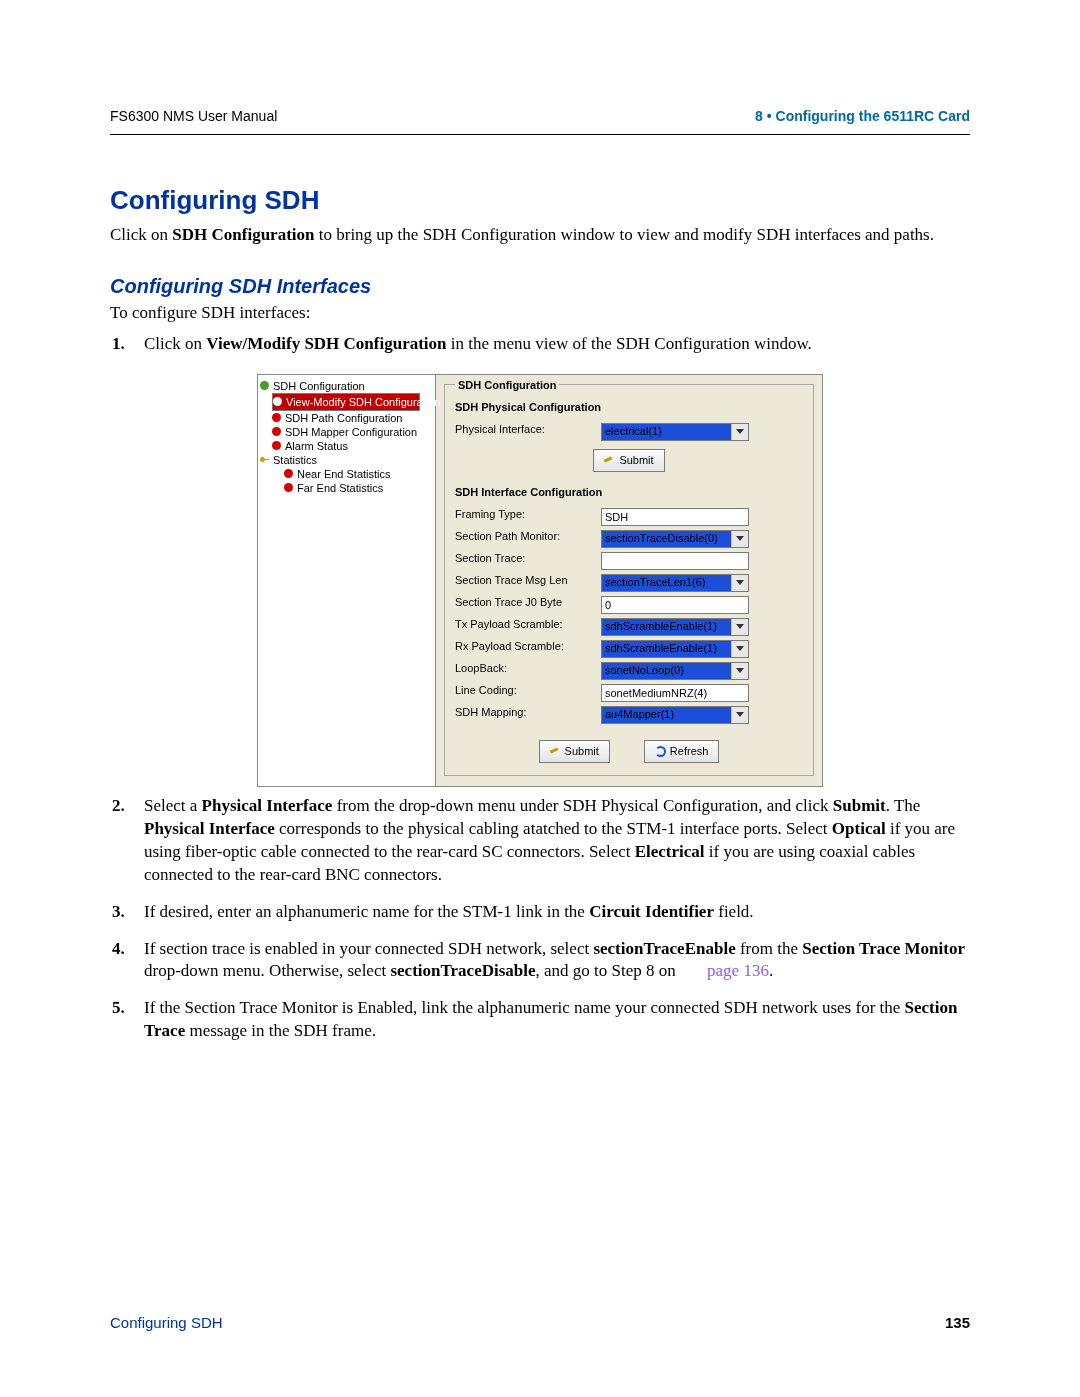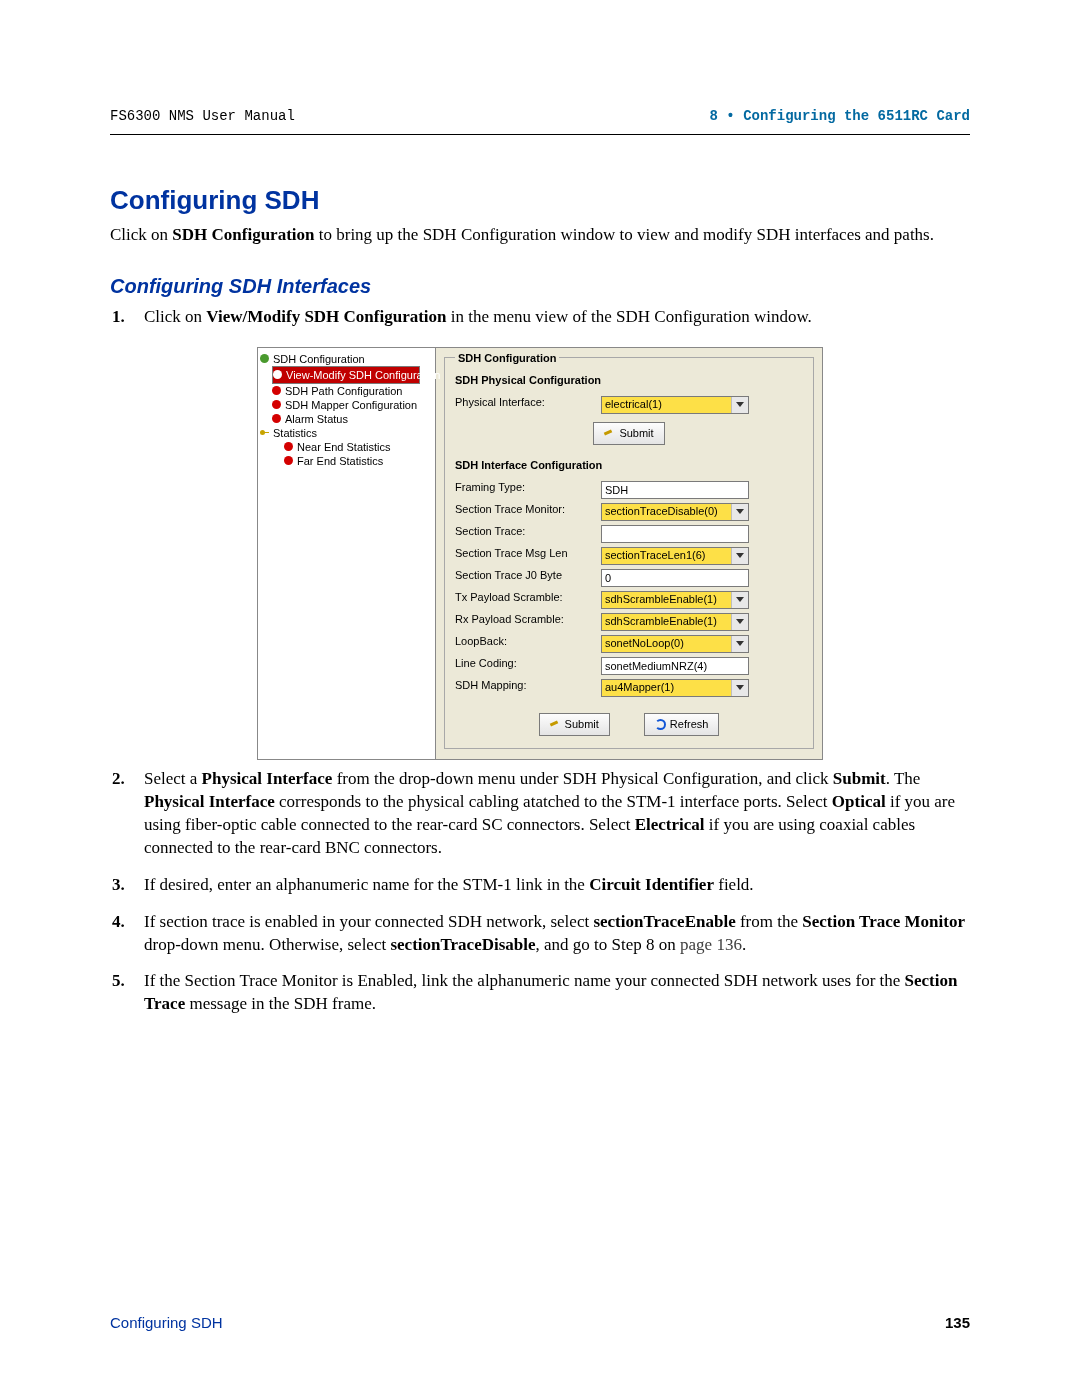--- a/index.html
+++ b/index.html
@@ -12,21 +12,21 @@
   .page {
     width: 1080px;
     height: 1397px;
     position: relative;
     box-sizing: border-box;
     padding: 108px 110px 0 110px;
   }
   .hdr {
     display: flex;
     justify-content: space-between;
-    font-family: Liberation Mono, monospace;
+    font-family: Liberation Sans, sans-serif;
     font-size: 14px;
     margin-bottom: 10px;
   }
   .hdr-right {
     color: #0369a1;
     font-weight: bold;
   }
   .hr {
     border: none;
     border-top: 1px solid #000;
@@ -64,21 +64,21 @@
     margin-bottom: 14px;
   }
   ol.steps > li > .num {
     font-weight: bold;
     width: 32px;
     flex: 0 0 32px;
     padding-left: 2px;
   }
   ol.steps > li > .txt { flex: 1; }
   .bold { font-weight: bold; }
-  .link { color: #404040; }
+  .link { color: #8b5cf6; margin-left: 27px; }
   .caption {
     font-family: Arial, Helvetica, sans-serif;
     text-align: center;
     font-size: 15px;
     margin: 10px 0 22px 0;
   }
   .footer {
     position: absolute;
     bottom: 66px;
     left: 110px;
@@ -179,21 +179,21 @@
     font-size: 11px;
     padding: 0 3px;
     box-sizing: border-box;
     width: 148px;
   }
   .sel {
     display: flex;
     width: 148px;
     height: 18px;
     border: 1px solid #7a7a7a;
-    background: #fde047;
+    background: #1d4ed8;
     box-sizing: border-box;
   }
   .sel .sval {
     flex: 1;
     padding: 1px 3px;
     font-size: 11px;
     overflow: hidden;
     white-space: nowrap;
   }
   .sel .arrow {
@@ -252,20 +252,23 @@
 
   <div class="h1">Configuring SDH</div>
 
   <div class="body">
     <p>
       <span>Click on </span><span class="bold">SDH Configuration</span><span> to bring up the SDH Configuration window to view and modify SDH interfaces and paths.</span>
     </p>
   </div>
 
   <div class="h2">Configuring SDH Interfaces</div>
+  <div class="body">
+    <p>To configure SDH interfaces:</p>
+  </div>
 
   <ol class="steps">
     <li>
       <span class="num">1.</span>
       <span class="txt">
         <span>Click on </span><span class="bold">View/Modify SDH Configuration</span><span> in the menu view of the SDH Configuration window.</span>
       </span>
     </li>
   </ol>
 
@@ -326,21 +329,21 @@
             </span>
           </div>
 
           <div class="sub" style="margin-top:14px">SDH Interface Configuration</div>
 
           <div class="row">
             <div class="lbl">Framing Type:</div>
             <input class="inp" value="SDH" style="">
           </div>
           <div class="row">
-            <div class="lbl">Section Trace Monitor:</div>
+            <div class="lbl">Section Path Monitor:</div>
             <div class="sel">
               <div class="sval">sectionTraceDisable(0)</div>
               <div class="arrow"></div>
             </div>
           </div>
           <div class="row">
             <div class="lbl">Section Trace:</div>
             <input class="inp" value="" style="">
           </div>
           <div class="row">

